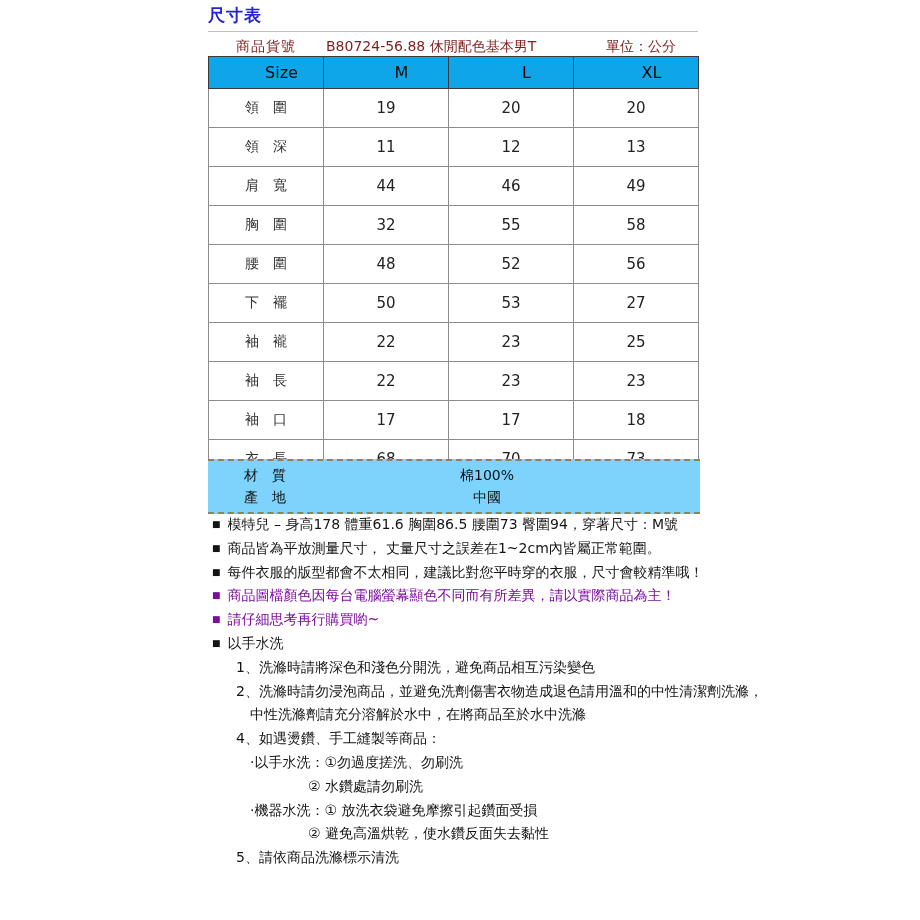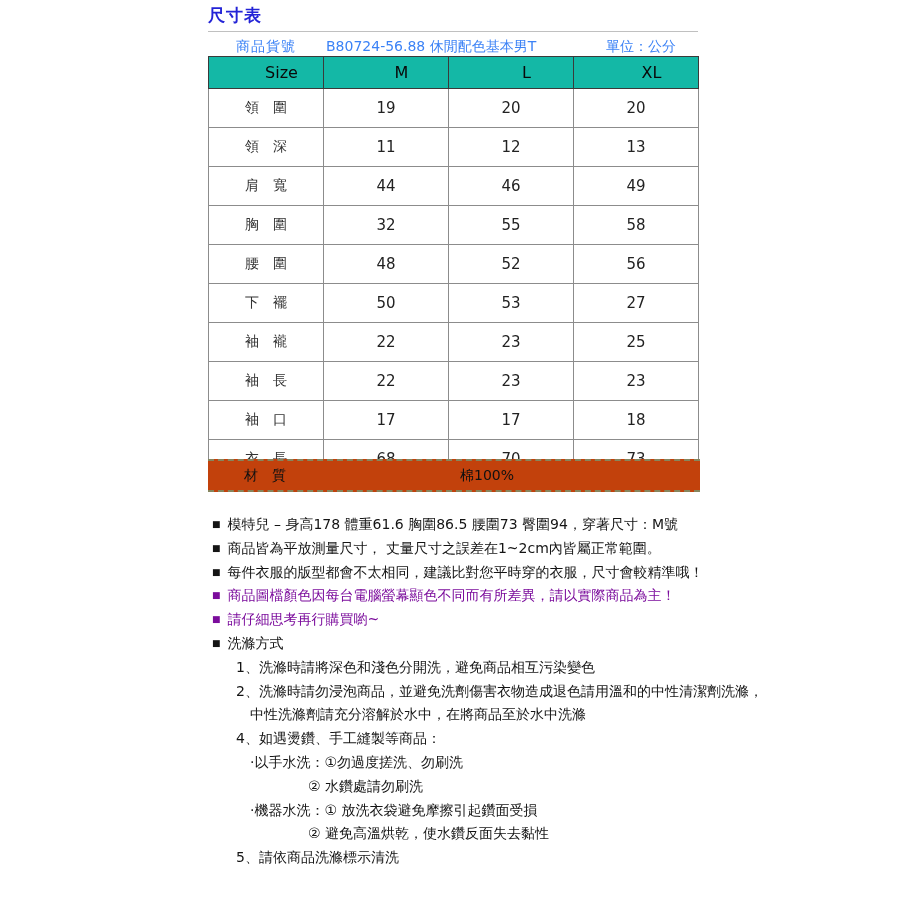--- a/index.html
+++ b/index.html
@@ -17,51 +17,51 @@
     position: absolute; left: 208px; top: 4px;
     font-size: 17px; font-weight: bold; color: #2323d6;
     letter-spacing: 1px;
   }
 
   .info-row {
     position: absolute; left: 208px; top: 31px; width: 490px;
     border-top: 1px solid #c0c0c0;
     padding-top: 6px;
     display: flex; align-items: center;
-    font-size: 14px; color: #3b82f6;
+    font-size: 14px; color: #7f1d1d;
   }
   .info-row .code-label { margin-left: 28px; letter-spacing: 1px; }
   .info-row .code-value { margin-left: 30px; }
   .info-row .unit-label { margin-left: auto; margin-right: 22px; }
 
   table.size-table {
     position: absolute; left: 208px; top: 56px;
     border-collapse: collapse; table-layout: fixed;
     width: 490px;
     border: 1px solid #3a3a3a;
   }
   table.size-table th {
-    background: #14b8a6;
+    background: #0ea5e9;
     border: 1px solid #3a3a3a;
     height: 29px;
     font-size: 16px; font-weight: 400; color: #0a0a0a;
     text-align: center;
     padding-left: 32px;
   }
   table.size-table td {
     border: 1px solid #8c8c8c;
     height: 36px;
     font-size: 15px; color: #222;
     text-align: center;
   }
   table.size-table td.rlabel { font-size: 14px; color: #333; }
 
   .material-section {
     position: absolute; left: 208px; top: 459px; width: 492px;
-    background: #c2410c;
+    background: #7dd3fc;
     border-top: 2px dashed #86865e;
     border-bottom: 2px dashed #86865e;
     padding: 3px 0 4px 0;
     font-size: 14px; color: #111;
   }
   .material-row {
     position: relative; height: 22px; line-height: 22px;
   }
   .material-row .mlabel { position: absolute; left: 36px; }
   .material-row .mvalue {
@@ -179,20 +179,24 @@
         <td>73</td>
       </tr>
     </tbody>
   </table>
 
   <div class="material-section">
     <div class="material-row">
       <span class="mlabel">材　質</span>
       <span class="mvalue">棉100%</span>
     </div>
+    <div class="material-row">
+      <span class="mlabel">產　地</span>
+      <span class="mvalue">中國</span>
+    </div>
   </div>
 
   <div class="notes-block">
     <div class="note-line">
       <span class="bullet">■</span>
       <span>模特兒 – 身高178 體重61.6 胸圍86.5 腰圍73 臀圍94，穿著尺寸：M號</span>
     </div>
     <div class="note-line">
       <span class="bullet">■</span>
       <span>商品皆為平放測量尺寸， 丈量尺寸之誤差在1~2cm內皆屬正常範圍。</span>
@@ -205,21 +209,21 @@
       <span class="bullet">■</span>
       <span>商品圖檔顏色因每台電腦螢幕顯色不同而有所差異，請以實際商品為主！</span>
     </div>
     <div class="note-line purple">
       <span class="bullet">■</span>
       <span>請仔細思考再行購買喲~</span>
     </div>
 
     <div class="note-line">
       <span class="bullet">■</span>
-      <span>洗滌方式</span>
+      <span>以手水洗</span>
     </div>
 
     <div class="wash-line w1">1、洗滌時請將深色和淺色分開洗，避免商品相互污染變色</div>
     <div class="wash-line w1">2、洗滌時請勿浸泡商品，並避免洗劑傷害衣物造成退色請用溫和的中性清潔劑洗滌，</div>
     <div class="wash-line w2">中性洗滌劑請充分溶解於水中，在將商品至於水中洗滌</div>
     <div class="wash-line w1">4、如遇燙鑽、手工縫製等商品：</div>
     <div class="wash-line w2">·以手水洗：①勿過度搓洗、勿刷洗</div>
     <div class="wash-line w3">② 水鑽處請勿刷洗</div>
     <div class="wash-line w2">·機器水洗：① 放洗衣袋避免摩擦引起鑽面受損</div>
     <div class="wash-line w3">② 避免高溫烘乾，使水鑽反面失去黏性</div>

